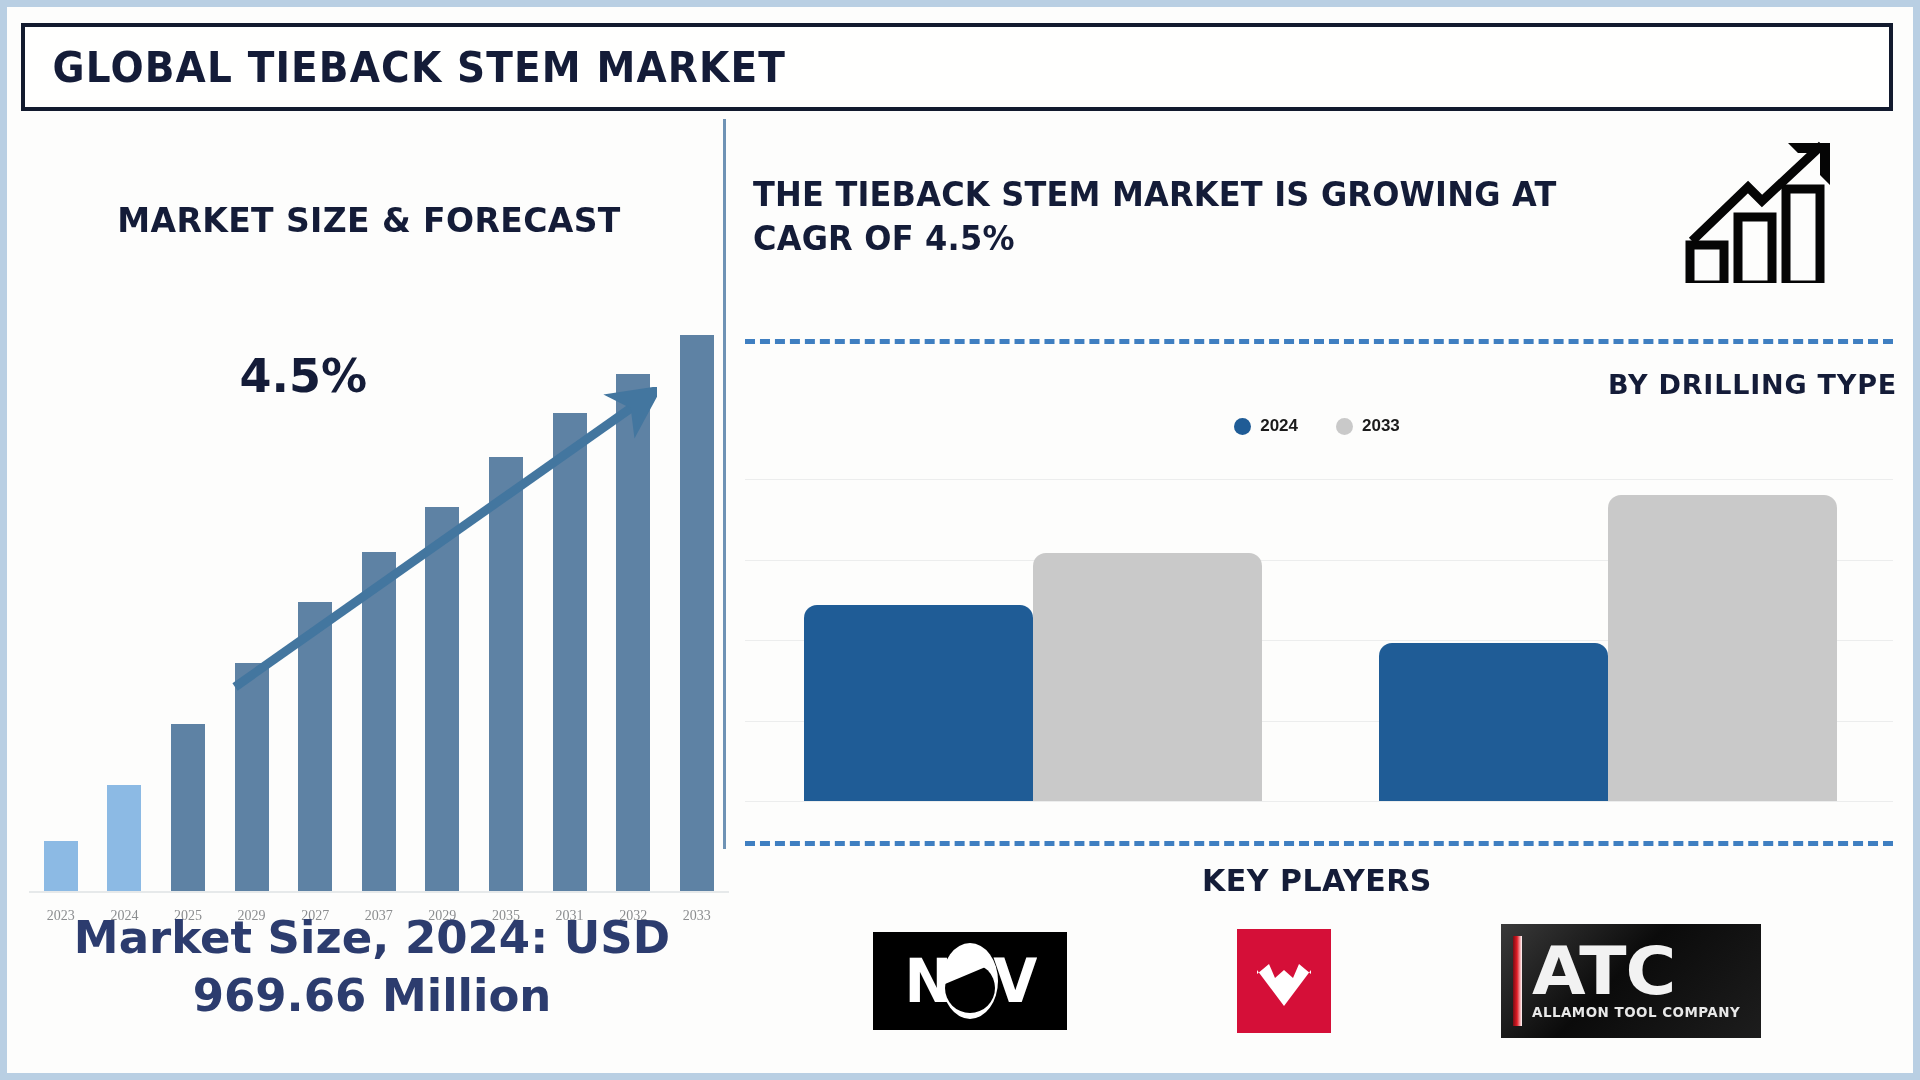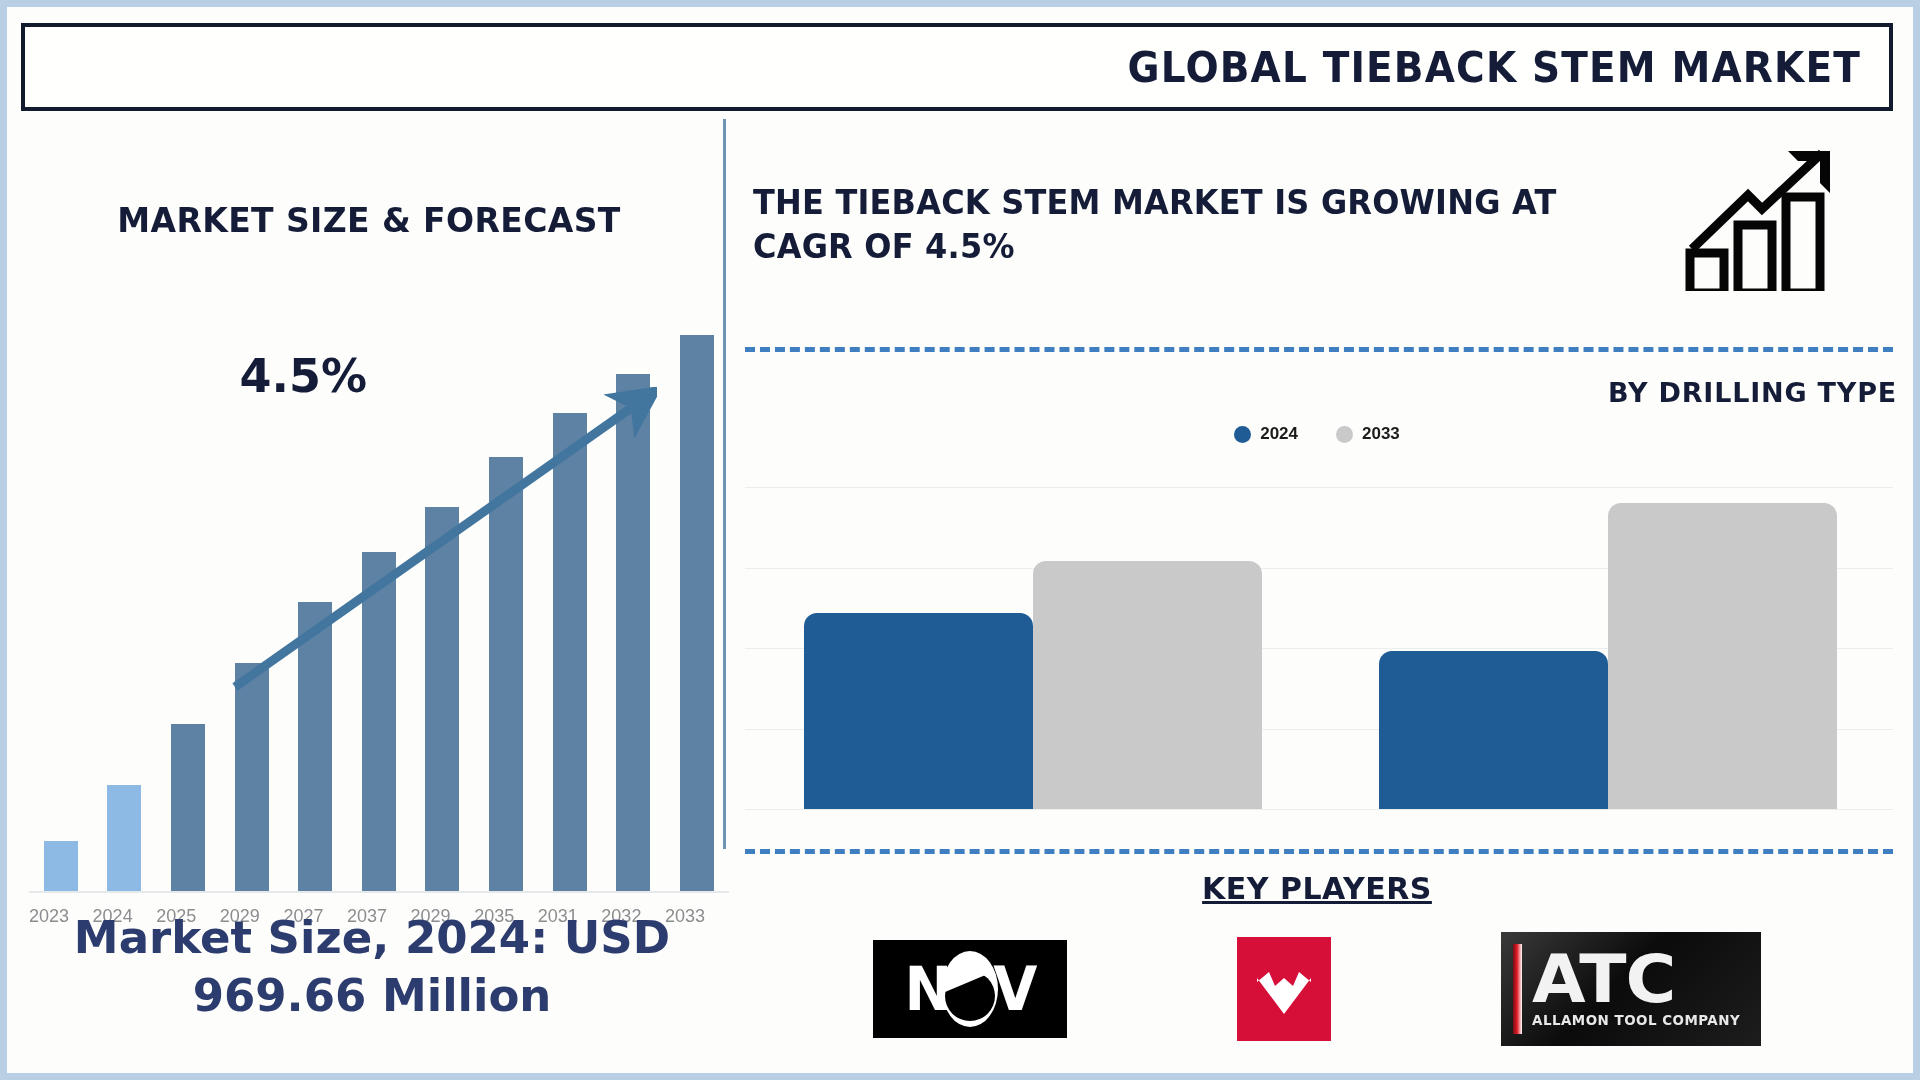--- a/index.html
+++ b/index.html
@@ -18,21 +18,21 @@
     border: 7px solid #b9cfe3;
   }
 
   
   #title-box {
     position: absolute;
     left: 14px; top: 16px;
     width: 1872px; height: 88px;
     border: 4px solid #121a2e;
     background: #fffffe;
-    display: flex; align-items: center; justify-content: flex-end;
+    display: flex; align-items: center; justify-content: flex-start;
   }
   #title-text {
     font-family: "DejaVu Sans", sans-serif;
     font-size: 42px;
     font-weight: bold;
     letter-spacing: 1.2px;
     color: #141c38;
     text-align: center;
     transform: scaleX(0.93);
   }
@@ -108,41 +108,42 @@
     background: #e6e9ea;
   }
   #left-years {
     position: absolute;
     left: 10px; bottom: 14px;
     width: 700px; height: 38px;
     display: flex;
   }
   .ly-cell {
     width: 63.6px;
-    font-family: Liberation Sans, sans-serif;
-    font-size: 18px;
+    text-align: center;
+    font-family: Liberation Serif, serif;
+    font-size: 14px;
     color: #8b8d8f;
     line-height: 38px;
   }
 
   #market-size {
     position: absolute;
     left: 10px; top: 790px;
     width: 690px;
     text-align: center;
     font-family: "DejaVu Sans", sans-serif;
     font-size: 45px; font-weight: bold;
     line-height: 1.28;
     color: #2c3c6e;
   }
 
   
   #right-panel {
     position: absolute;
-    left: 730px; top: 112px;
+    left: 730px; top: 104px;
     width: 1170px; height: 950px;
   }
   #growth-statement {
     position: absolute;
     left: 16px; top: 62px;
     width: 910px;
     font-family: "DejaVu Sans", sans-serif;
     font-size: 33px; font-weight: bold;
     line-height: 1.33;
     letter-spacing: 0.2px;
@@ -234,21 +235,20 @@
 
   
   #key-players-heading {
     position: absolute;
     left: 0; top: 752px; width: 1160px;
     text-align: center;
     font-family: "DejaVu Sans", sans-serif;
     font-size: 30px; font-weight: bold;
     letter-spacing: 0.5px;
     color: #141c38;
-    text-decoration: underline;
   }
   #logo-row {
     position: absolute;
     left: 0; top: 810px;
     width: 1160px; height: 120px;
     display: flex;
     align-items: center;
     justify-content: center;
     gap: 170px;
   }

